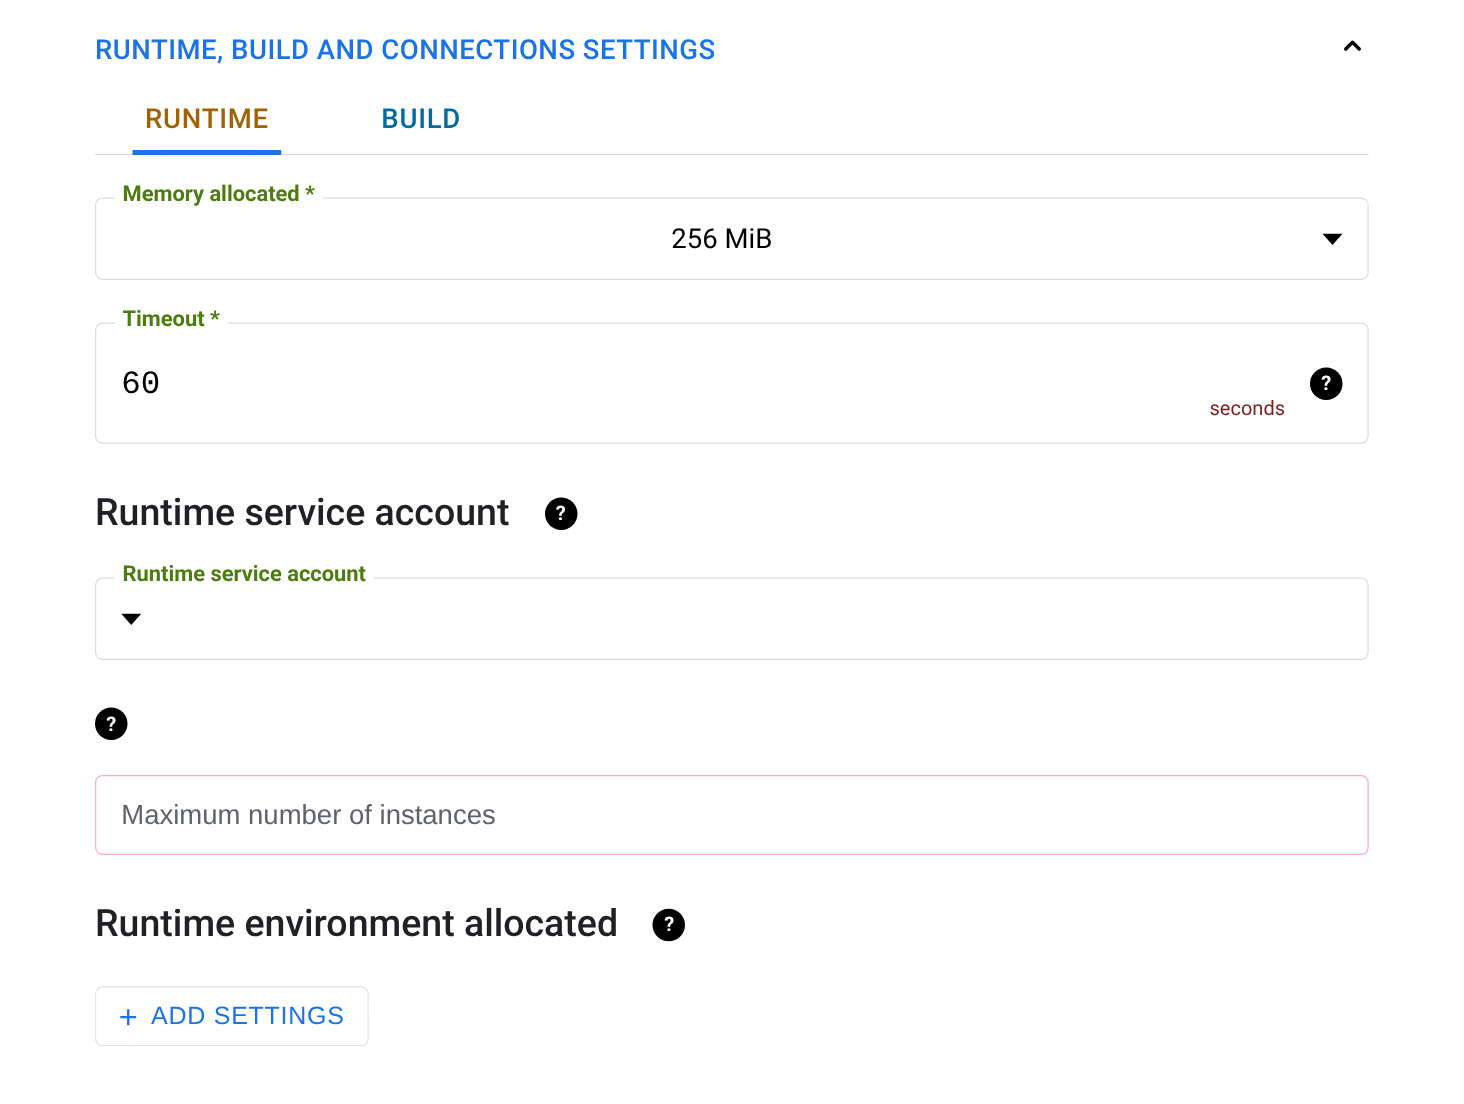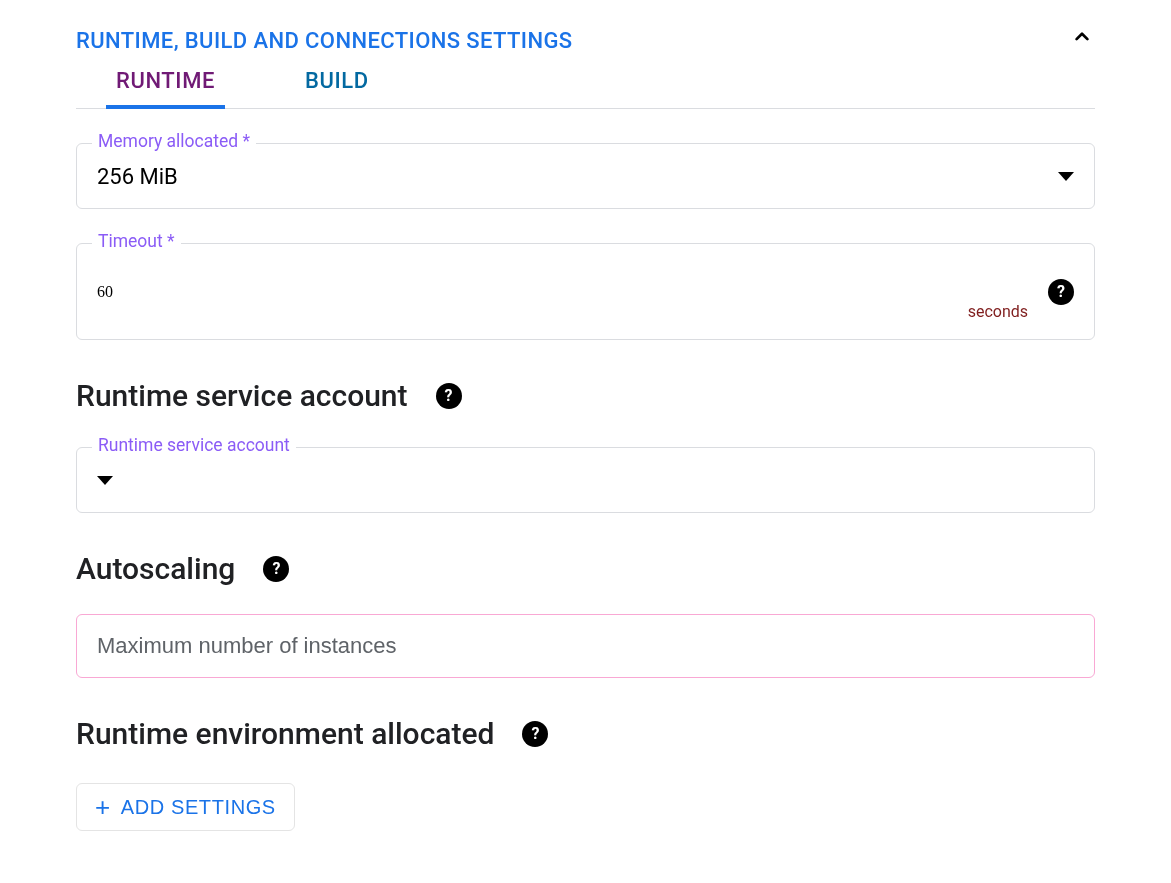--- a/index.html
+++ b/index.html
@@ -6,21 +6,21 @@
     body {
       font-family: Roboto, "Helvetica Neue", Arial, sans-serif;
       background: #fff;
       padding: 24px 76px;
       width: 1171px;
     }
     .header-row {
       display: flex;
       justify-content: space-between;
       align-items: center;
-      margin-bottom: 0;
+      margin-bottom: 14px;
       cursor: pointer;
       text-align: center;
     }
     .header-title {
       color: #1a73e8;
       font-size: 22px;
       font-weight: 500;
       letter-spacing: 0.4px;
     }
     .chevron { font-size: 26px; font-weight: 700; }
@@ -33,46 +33,46 @@
     .tab {
       padding: 12px 10px;
       font-size: 22px;
       font-weight: 500;
       letter-spacing: 0.6px;
       color: #0369a1;
       cursor: pointer;
       border-bottom: 4px solid transparent;
       margin-bottom: -1px;
     }
-    .tab.active { color: #701a75; border-bottom-color: #1a73e8; }
+    .tab.active { color: #a16207; border-bottom-color: #1a73e8; }
 
     .field-wrap { position: relative; margin-top: 34px; }
     .field-label {
       position: absolute;
       top: -12px;
       left: 16px;
       background: #fff;
       padding: 0 6px;
       font-size: 17.5px;
-      color: #8b5cf6;
-      font-weight: 400;
+      color: #4d7c0f;
+      font-weight: 700;
     }
     .field-box {
       border: 1px solid #dadce0;
       border-radius: 6px;
       padding: 18px 20px;
       display: flex;
       align-items: center;
       justify-content: space-between;
       font-size: 22px;
       min-height: 66px;
       cursor: pointer;
     }
     .field-box.input-plain { cursor: text; }
-    .field-value { flex: 1; }
+    .field-value { flex: 1; text-align: center; }
     .suffix-group { display: flex; align-items: center; gap: 20px; }
     .suffix-text { color: #7f1d1d; font-size: 16px; margin-top: 40px; }
     .dropdown-caret {
       width: 0; height: 0;
       border-left: 8px solid transparent;
       border-right: 8px solid transparent;
       border-top: 9px solid #000;
     }
     .help-icon {
       display: inline-flex;
@@ -126,23 +126,23 @@
       margin-top: 28px;
     }
     .plus {
       font-size: 26px;
       font-weight: 400;
       color: #1a73e8;
       line-height: 1;
     }
     .timeout-input {
       border: none; outline: none;
-      font-size: 16px; flex: 1;
+      font-size: 26px; flex: 1;
       background: transparent;
-      font-family: Liberation Serif, serif;
+      font-family: Liberation Mono, monospace;
     }
   </style>
 </head>
 <body>
 
 
 
 <div class="header-row">
   <div class="header-title">RUNTIME, BUILD AND CONNECTIONS SETTINGS</div>
   <div class="chevron">
@@ -186,21 +186,20 @@
 
 <div class="field-wrap">
   <div class="field-label">Runtime service account</div>
   <div class="field-box">
     <span class="dropdown-caret"></span>
   </div>
 </div>
 
 
 <div class="section-heading">
-  <h2>Autoscaling</h2>
   <span class="help-icon">?</span>
 </div>
 
 <input class="plain-input" placeholder="Maximum number of instances" style="">
 
 
 <div class="section-heading">
   <h2>Runtime environment allocated</h2>
   <span class="help-icon">?</span>
 </div>

